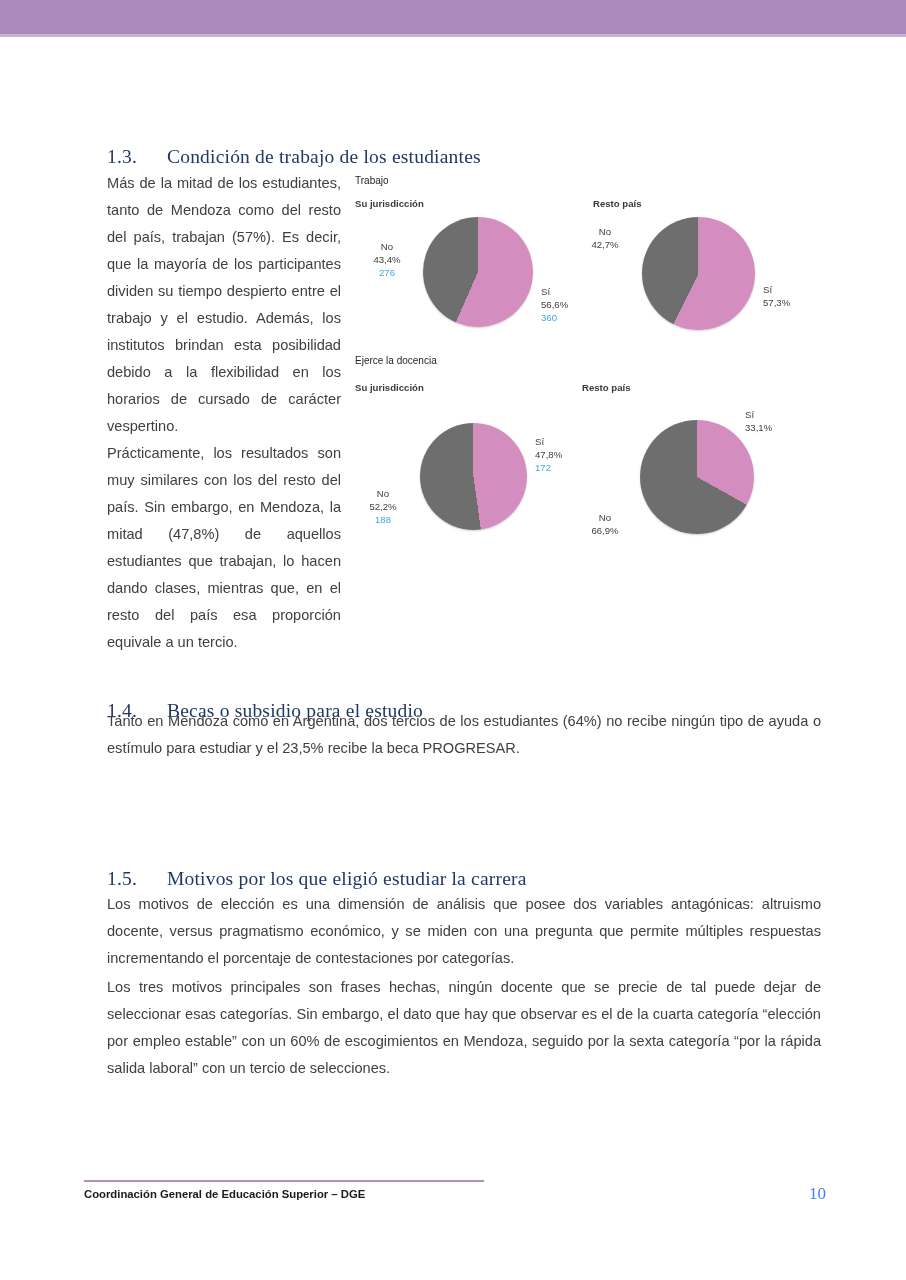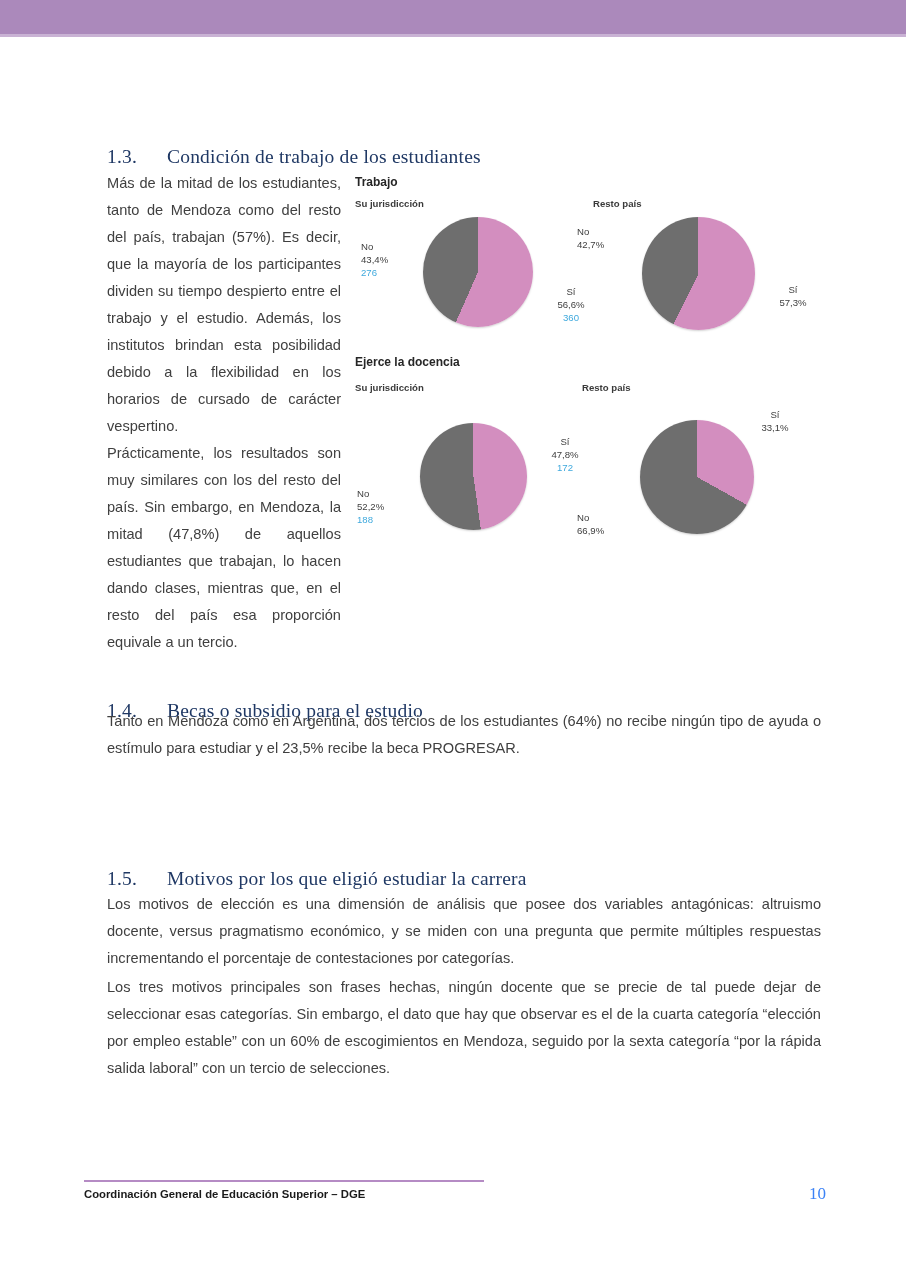--- a/index.html
+++ b/index.html
@@ -66,22 +66,22 @@
   
   .chart-area {
     position: absolute;
     left: 355px;
     top: 170px;
     width: 470px;
     height: 390px;
   }
   .chart-title {
     position: absolute;
-    font-size: 12px;
-    font-weight: bold;
+    font-size: 10px;
+    font-weight: normal;
     color: #262626;
     white-space: nowrap;
   }
   .chart-sub {
     position: absolute;
     font-size: 9.6px;
     font-weight: bold;
     color: #3a3a3a;
     white-space: nowrap;
   }
@@ -95,22 +95,22 @@
     position: absolute;
     font-size: 9.6px;
     color: #404040;
     line-height: 13px;
     white-space: nowrap;
   }
   .pie-label .cnt {
     color: #3FA9DD;
     display: block;
   }
-  .pie-label.right { text-align: center; }
-  .pie-label.left  { text-align: left; }
+  .pie-label.right { text-align: left; }
+  .pie-label.left  { text-align: center; }
 
   
   .footer-rule {
     position: absolute;
     left: 84px;
     top: 1180px;
     width: 400px;
     height: 2px;
     background: #B58BC4;
   }

